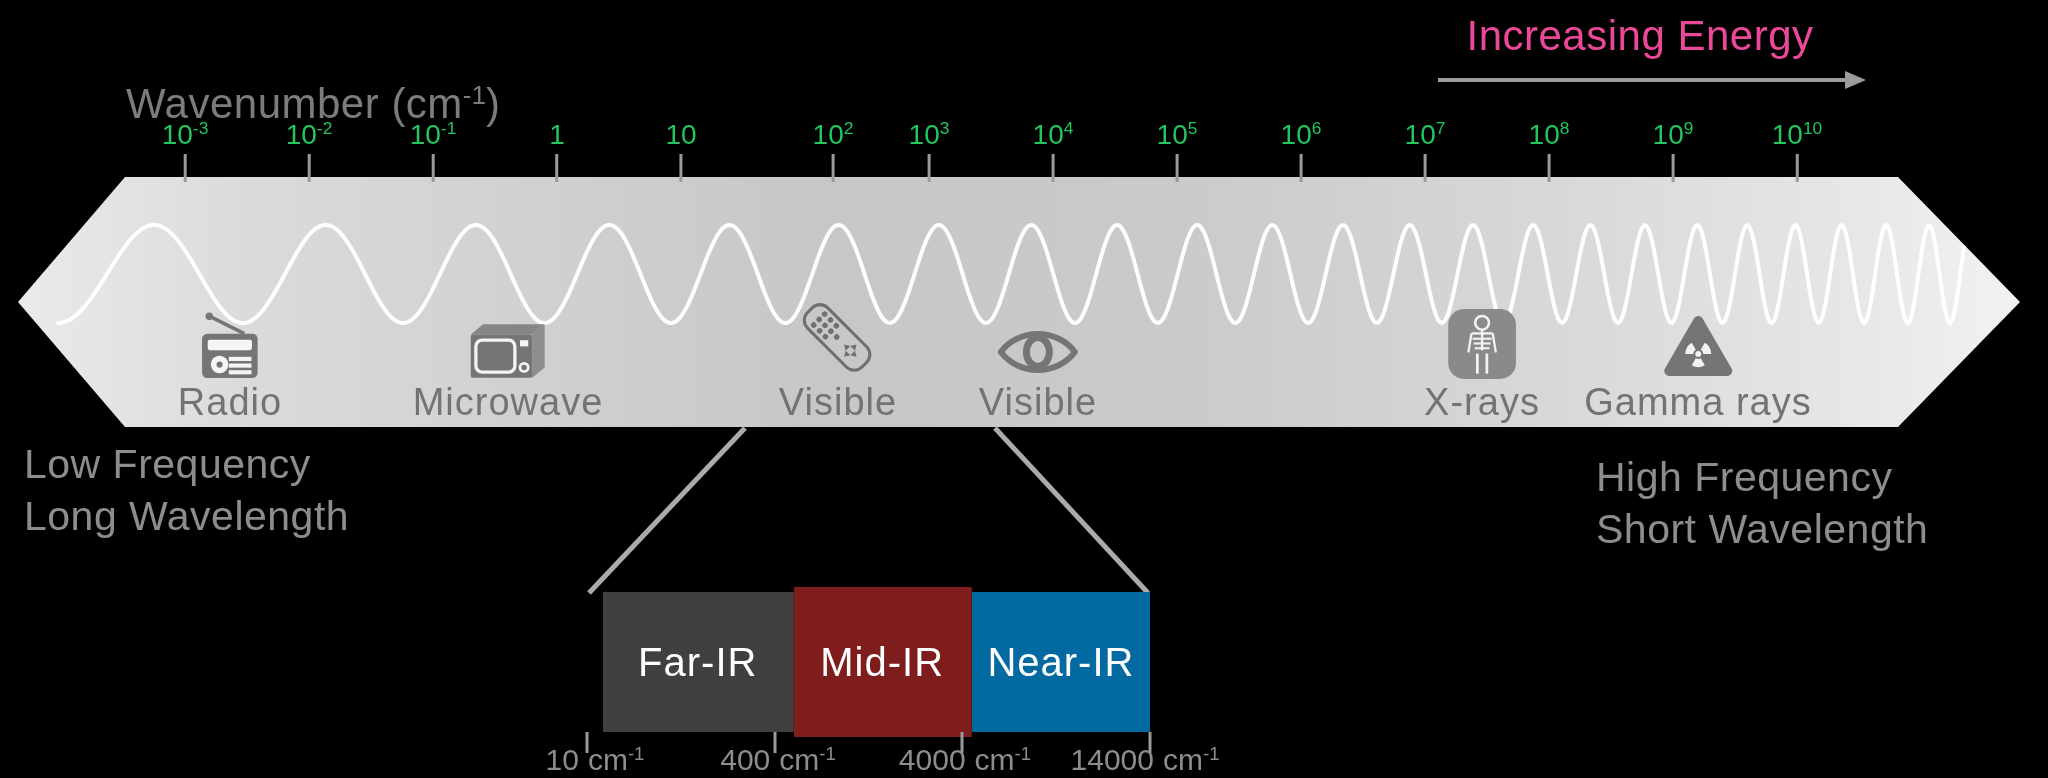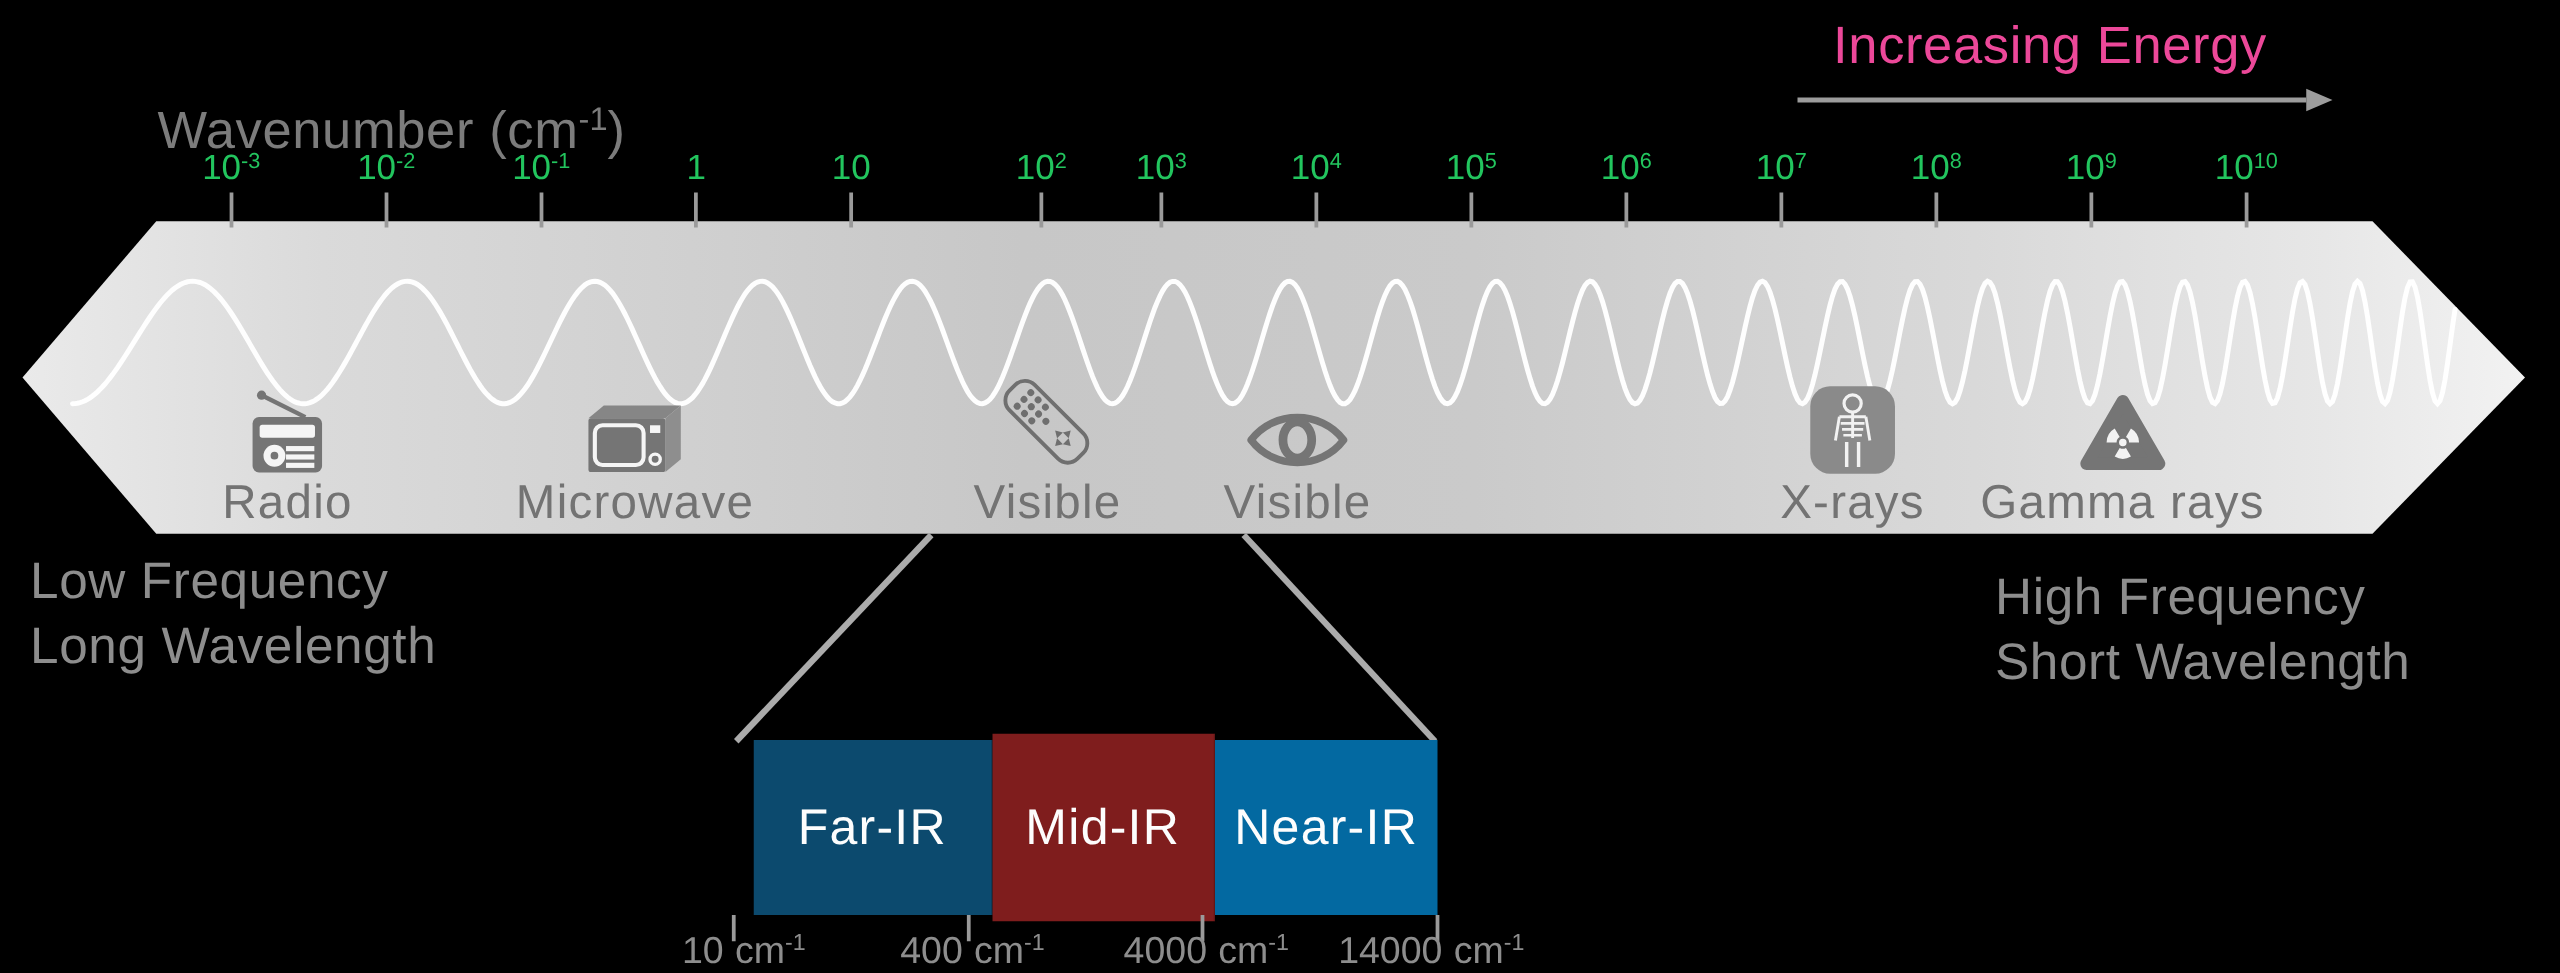--- a/index.html
+++ b/index.html
@@ -29,21 +29,21 @@
   
   .corner{position:absolute;font-size:41px;line-height:52px;color:#8d8d8d;letter-spacing:.5px;
           white-space:nowrap;}
   .corner.left{left:24px;top:438px;}
   .corner.right{left:1596px;top:438px;margin-top:13px;}
 
   
   .ir-bands{position:absolute;left:587px;top:592px;width:563px;height:140px;display:flex;}
   .ir-band{display:flex;align-items:center;justify-content:center;
            font-size:40px;color:#fdfdfd;letter-spacing:1px;}
-  .ir-band.far {width:200px;background:#0c4a6e;border-right:1px solid rgba(0,0,0,.22);margin-left:16px;}
+  .ir-band.far {width:200px;background:#404040;border-right:1px solid rgba(0,0,0,.22);margin-left:16px;}
   .ir-band.mid {width:187px;background:#7f1d1d;margin-top:-5px;height:150px;
                 border-right:1px solid rgba(0,0,0,.22);}
   .ir-band.near{width:188px;background:#0369a1;}
 
   .ir-tick{position:absolute;top:732px;width:3px;height:21px;background:#9a9a9a;
            transform:translateX(-50%);}
   .ir-axis-label{position:absolute;top:743px;transform:translateX(-50%);font-size:30px;
                  color:#8d8d8d;white-space:nowrap;}
   .ir-axis-label .unit{margin-left:9px;}
 </style>

